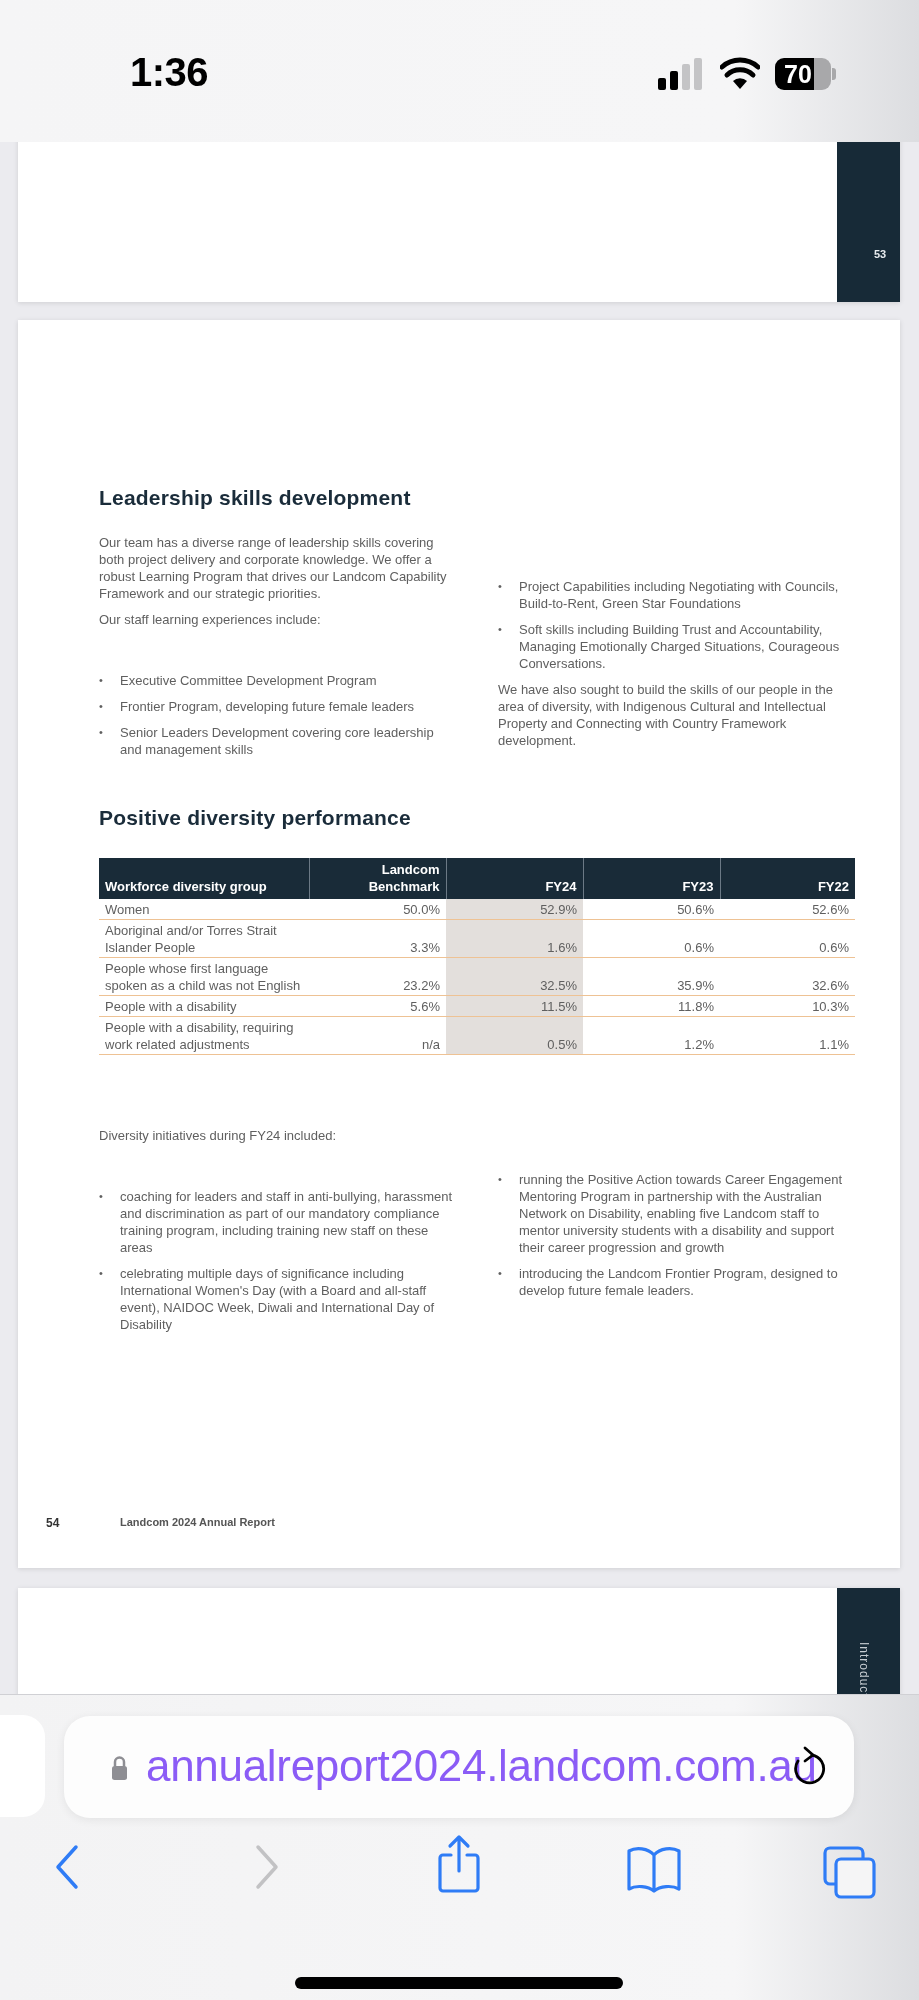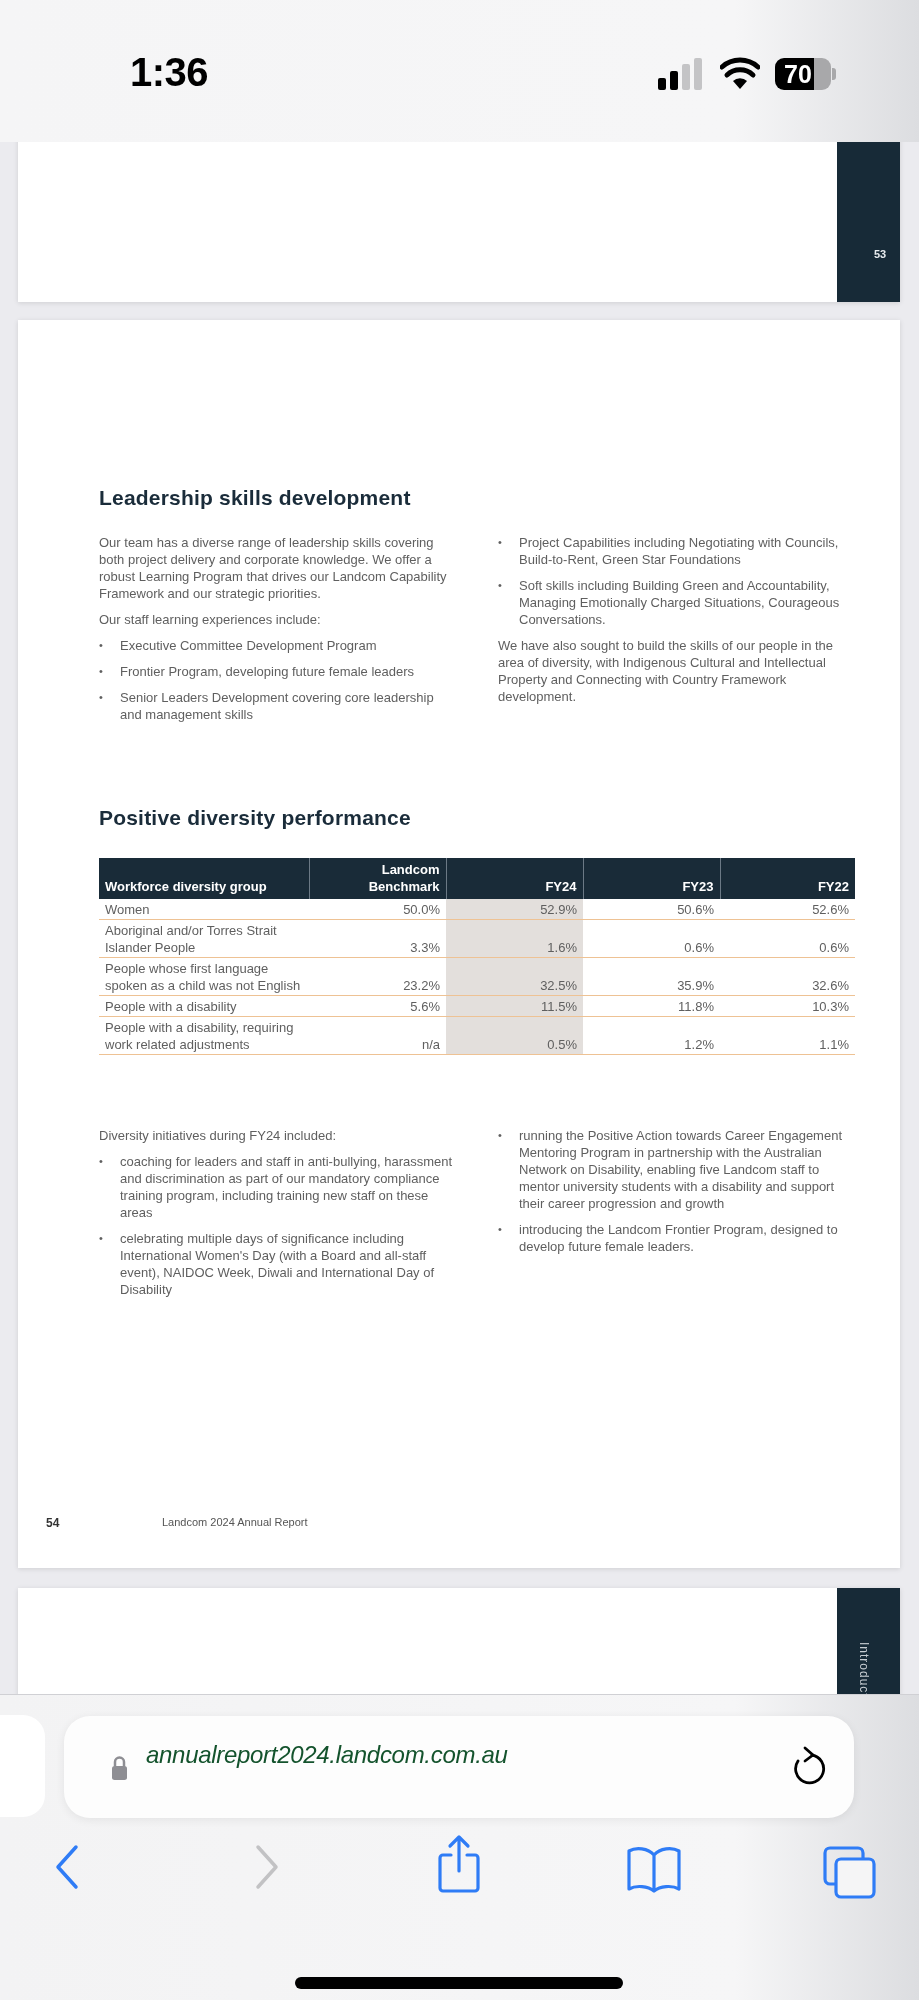--- a/index.html
+++ b/index.html
@@ -34,46 +34,46 @@
     font-size: 12px; letter-spacing: 1px; font-family: "Liberation Sans", sans-serif; }
   .page-top .side-tab-label { top: -6px; }
   .page-bottom .side-tab-label { top: 54px; }
   .side-tab-num { position: absolute; left: 0; width: 86px; top: 128px; text-align: center;
     color: #e8ecef; font-size: 11px; font-weight: 700; }
 
   .content { position: absolute; left: 63px; top: 0; width: 760px; }
   h2 { position: absolute; font-size: 21px; font-weight: 700; color: #1a2c3a; letter-spacing: 0.2px; white-space: nowrap; text-align: right; }
   .txt { position: absolute; font-size: 13px; line-height: 17px; color: #5f5f5f; }
   .txt p { margin-bottom: 9px; }
-  .txt ul { list-style: none; }
+  .txt ul { list-style: none; margin-top: 44px; }
   .txt li { position: relative; padding-left: 21px; margin-bottom: 9px; }
   .txt li::before { content: "\2022"; position: absolute; left: 0; top: 0; color: #5f5f5f; font-size: 11px; }
 
   
   .div-table { position: absolute; left: 0; top: 538px; width: 756px; border-collapse: collapse; }
   .div-table th { background: #192b38; color: #fff; font-size: 13px; font-weight: 700; vertical-align: bottom;
     padding: 3px 6px 4px 6px; text-align: right; line-height: 17px; border-right: 1px solid #6b7985; }
   .div-table th:last-child { border-right: none; margin-left: 44px; }
   .div-table th.first { text-align: left; }
   .div-table td { font-size: 13px; color: #5f5f5f; line-height: 17px; padding: 2px 6px 1px 6px;
     text-align: right; vertical-align: bottom; border-bottom: 1.5px solid #eec294; }
   .div-table td.first { text-align: left; }
   .div-table td.fy24 { background: #e3dfdc; }
 
   .footer-num { position: absolute; left: 28px; top: 1196px; font-size: 12px; font-weight: 700; color: #333; }
-  .footer-title { position: absolute; left: 102px; top: 1196px; font-size: 11px; color: #555; font-weight: 400; margin-left: 42px; }
+  .footer-title { position: absolute; left: 102px; top: 1196px; font-size: 11px; color: #555; font-weight: 700; }
 
   
   .browser-bar { position: absolute; left: 0; top: 1694px; width: 919px; height: 306px;
     background: linear-gradient(90deg, #f3f3f4 0%, #f6f6f7 80%, #dcdde0 100%); border-top: 1px solid #d0d0d4; }
   .prev-tab-stub { position: absolute; left: -20px; top: 20px; width: 65px; height: 102px; background: #fff; border-radius: 22px; }
   .url-bar { position: absolute; left: 64px; top: 21px; width: 790px; height: 102px; background: #fdfdfd;
     border-radius: 26px; box-shadow: 0 2px 10px rgba(0,0,0,0.07); }
   .lock-icon { position: absolute; left: 48px; top: 38px; width: 15px; height: 28px; }
-  .url-text { position: absolute; left: 82px; top: 25px; font-size: 24px; color: #14532d; letter-spacing: -0.3px; font-style: italic; }
+  .url-text { position: absolute; left: 82px; top: 25px; font-size: 44px; color: #8b5cf6; letter-spacing: -0.3px; }
   .reload-icon { position: absolute; left: 724px; top: 29px; width: 40px; height: 44px; }
   .nav-btn { position: absolute; top: 148px; }
   .home-indicator { position: absolute; left: 295px; top: 282px; width: 328px; height: 12px; border-radius: 6px; background: #000; }
 </style>
 </head>
 <body>
 
 <div class="status-bar">
   <div class="status-time">1:36</div>
   <div class="signal">
@@ -112,21 +112,21 @@
       <ul>
         <li>Executive Committee Development Program</li>
         <li>Frontier Program, developing future female leaders</li>
         <li>Senior Leaders Development covering core leadership and management skills</li>
       </ul>
     </div>
 
     <div class="txt" style="left:417px; top:214px; width:350px;">
       <ul>
         <li>Project Capabilities including Negotiating with Councils, Build-to-Rent, Green Star Foundations</li>
-        <li>Soft skills including Building Green and Accountability, Managing Emotionally Charged Situations, Courageous Conversations.</li>
+        <li>Soft skills including Building Trust and Accountability, Managing Emotionally Charged Situations, Courageous Conversations.</li>
       </ul>
       <p>We have also sought to build the skills of our people in the area of diversity, with Indigenous Cultural and Intellectual Property and Connecting with Country Framework development.</p>
     </div>
 
     <h2 style="left:18px; top:486px;">Positive diversity performance</h2>
 
     <table class="div-table" style="left:18px;">
       <colgroup>
         <col style="width:210px">
           <col style="width:137px">

